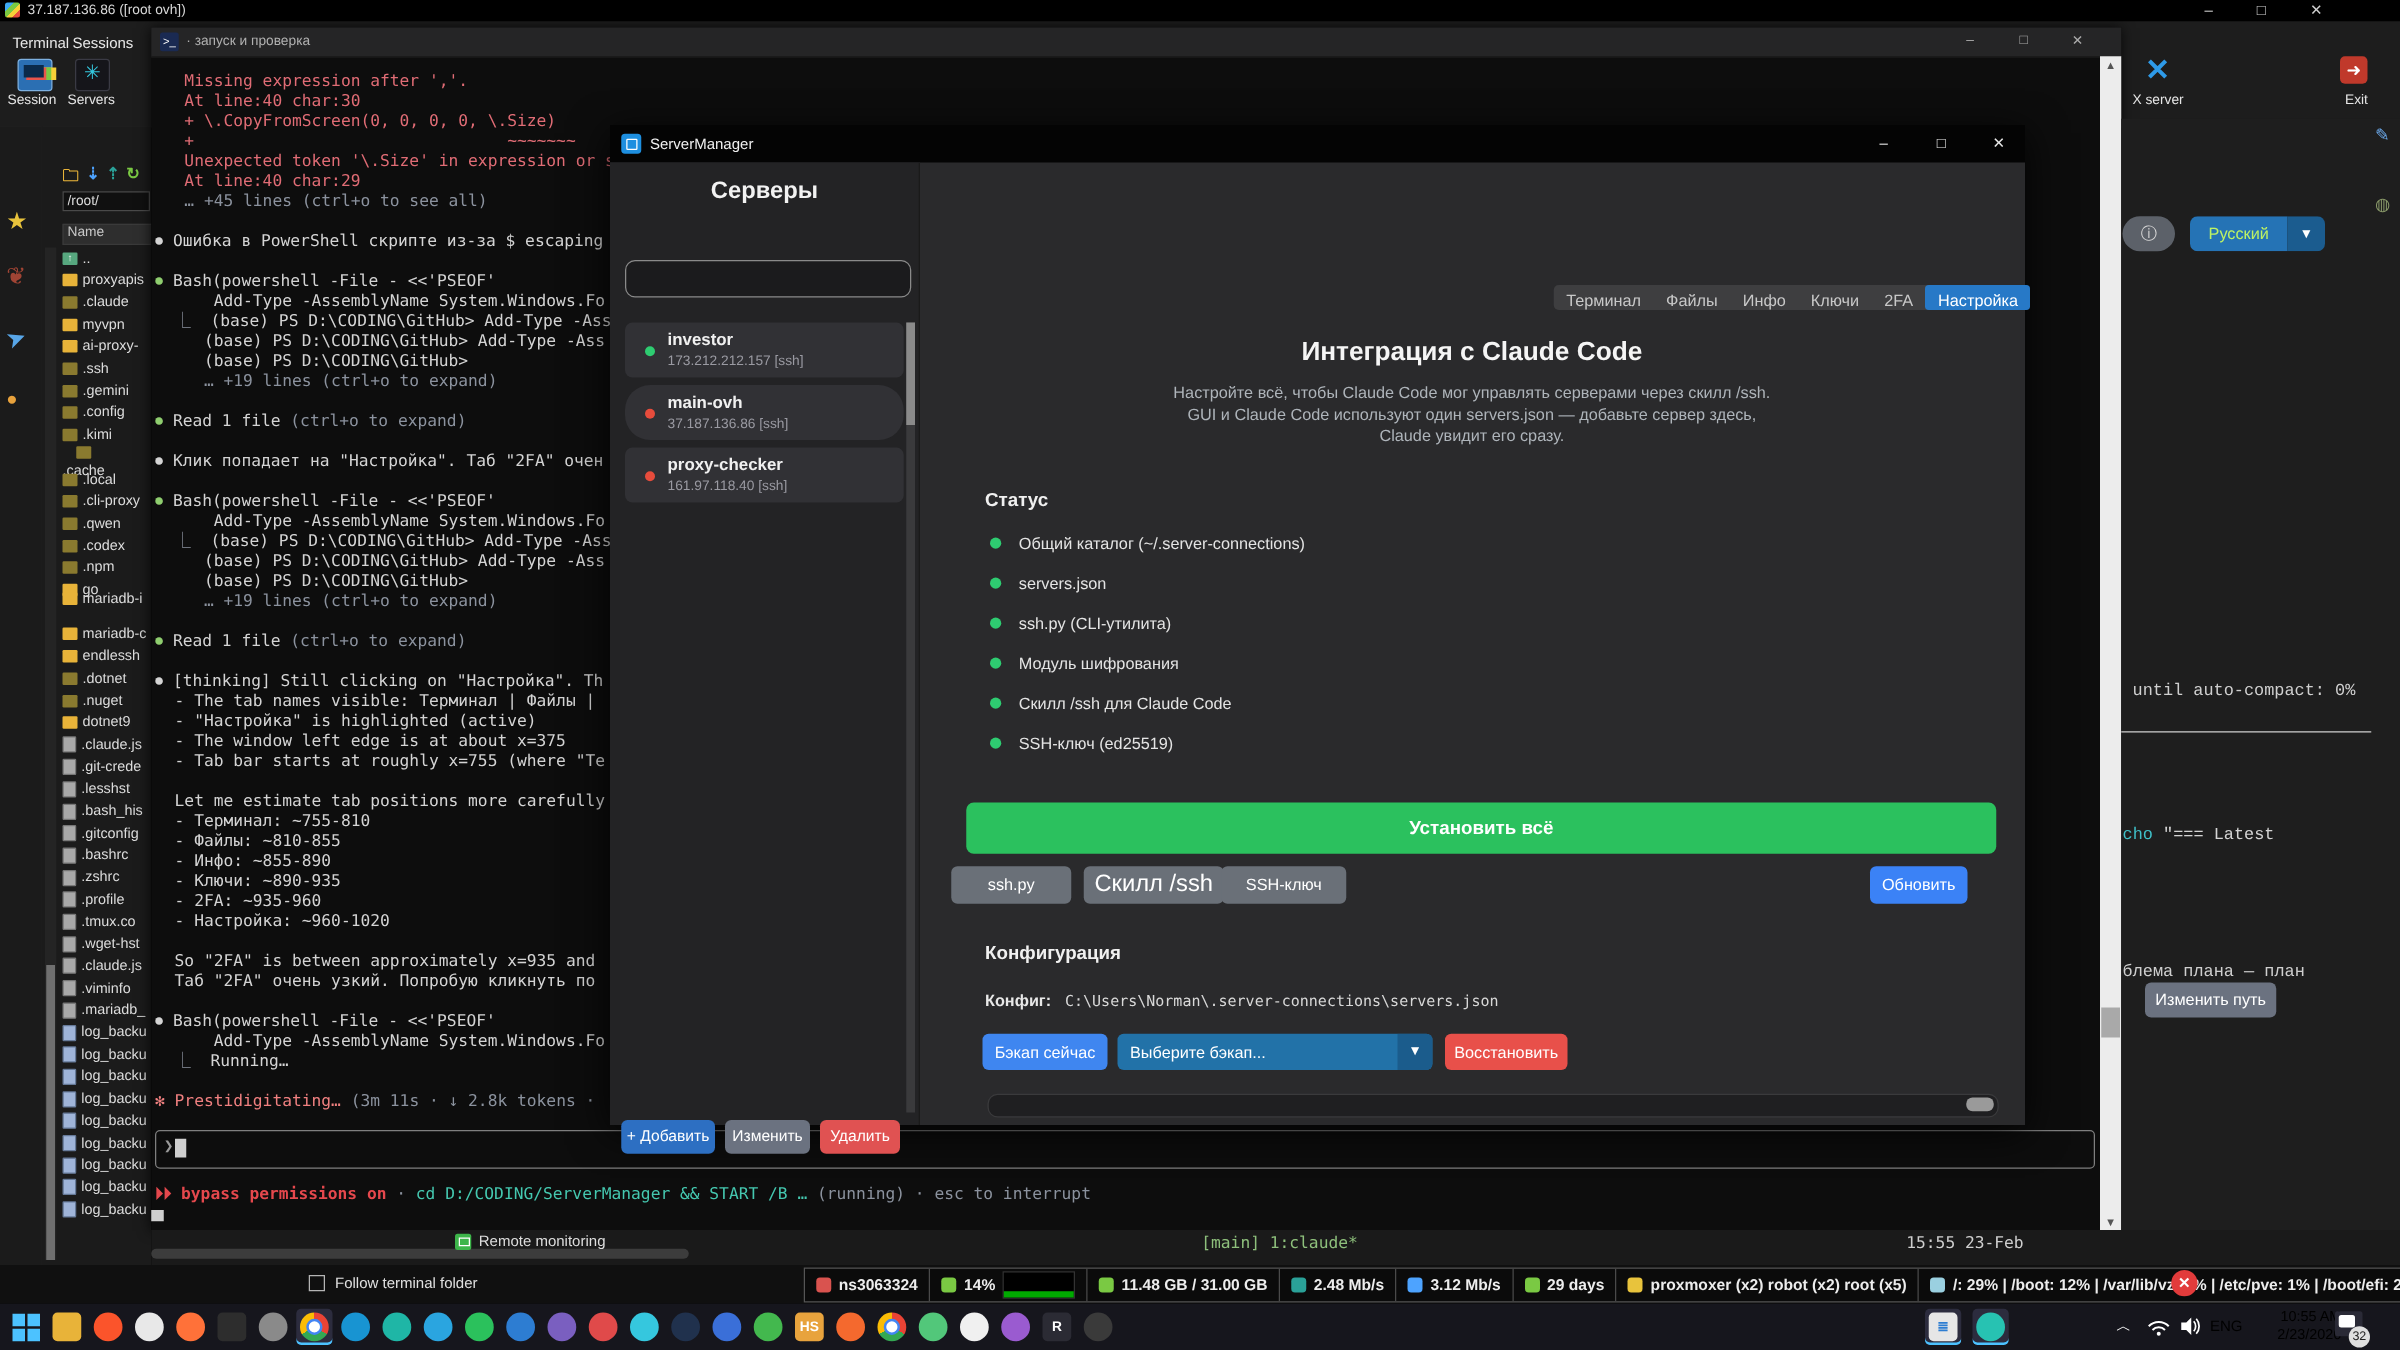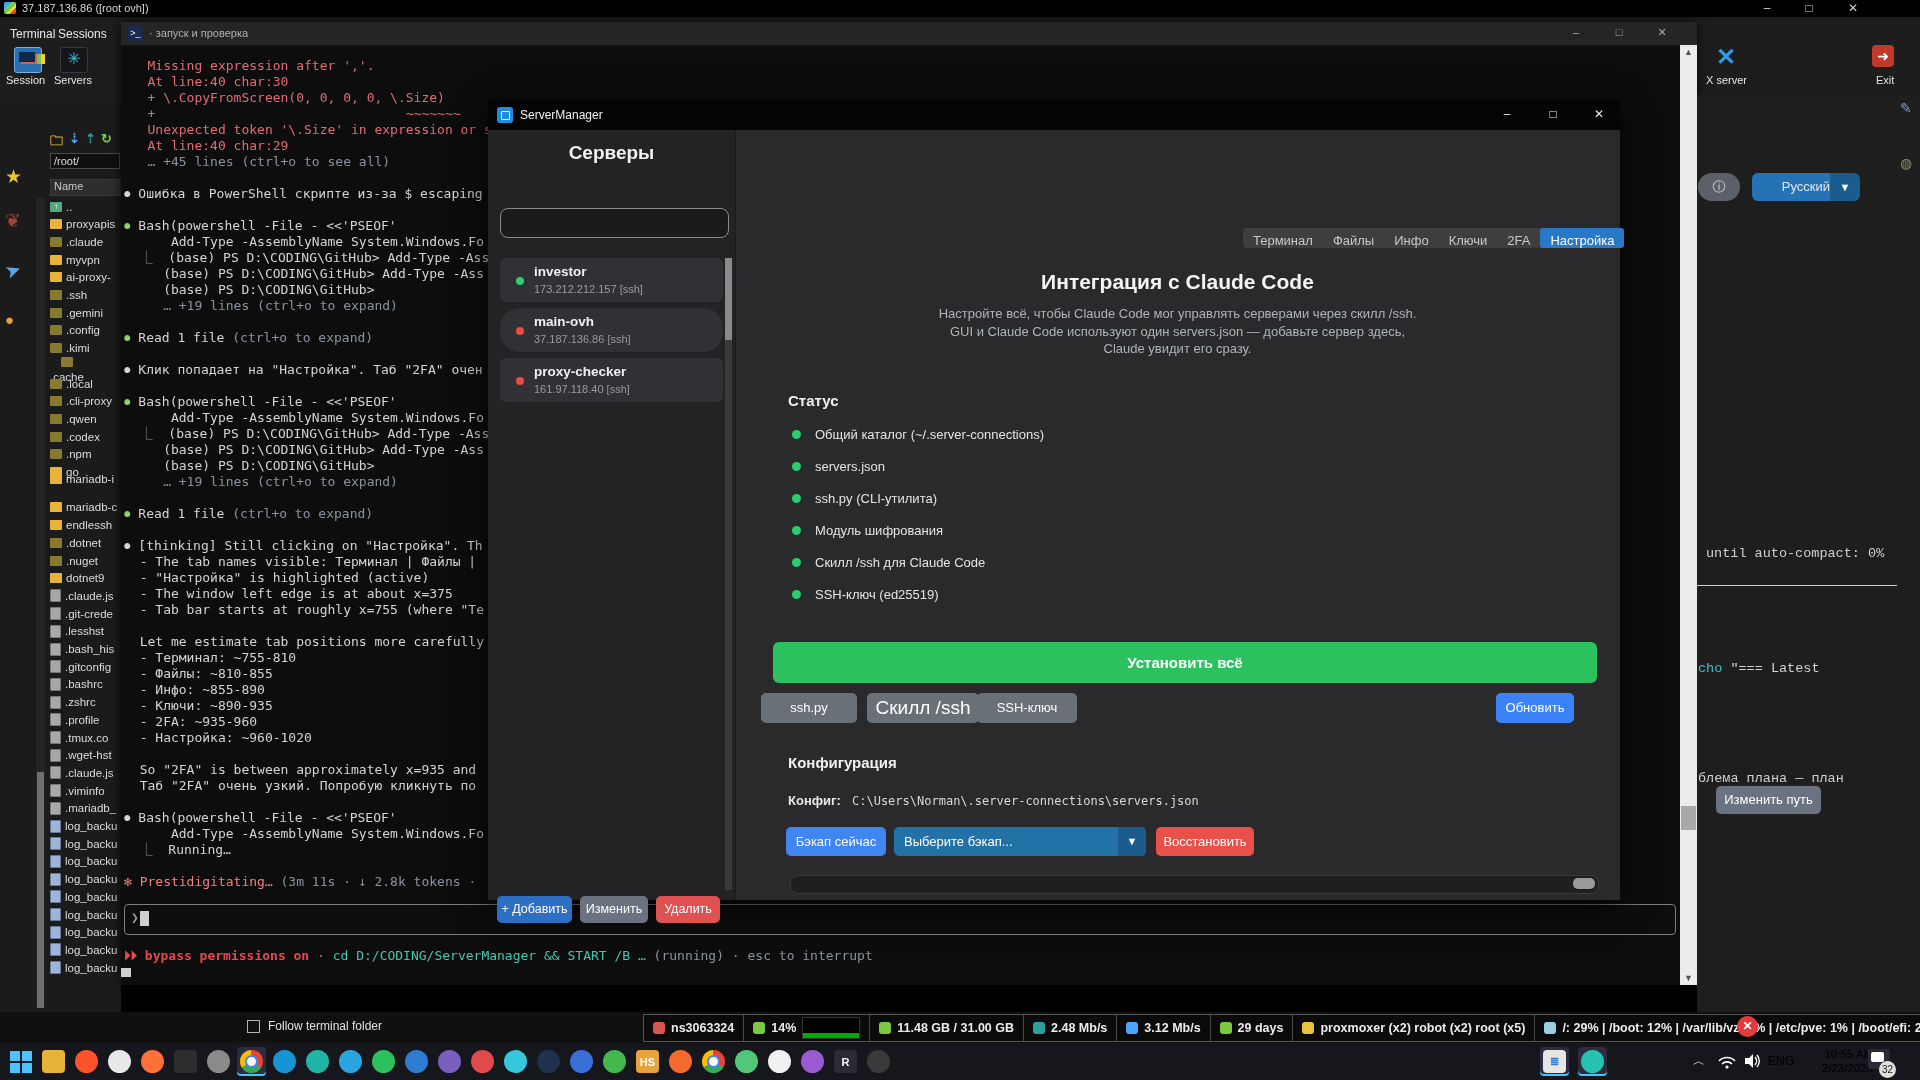--- a/index.html
+++ b/index.html
@@ -82,22 +82,22 @@
   .srv .nm{position:absolute;left:34px;top:6px;color:#f0f0f0;font-size:13.5px;font-weight:bold;}
   .srv .ip{position:absolute;left:34px;top:25px;color:#9a9aa2;font-size:11px;}
   .sm-lscroll{position:absolute;left:237px;top:128px;width:7px;height:632px;background:#3a3a3c;}
   .sm-lscroll .thumb{position:absolute;left:0;top:0;width:7px;height:82px;background:#8a8a8a;}
   .btn{display:inline-block;text-align:center;color:#fff;border-radius:5px;font-size:12.5px;}
   .sm-bbtn{position:absolute;top:766px;height:27px;line-height:27px;}
   .sm-right{position:absolute;left:247px;top:30px;width:885px;height:770px;}
   .info-pill{position:absolute;left:963px;top:43px;width:42px;height:28px;background:#5c6169;border-radius:14px;
      color:#d8d8d8;text-align:center;line-height:28px;font-size:13px;}
   .lang{position:absolute;left:1017px;top:43px;width:108px;height:28px;border-radius:6px;overflow:hidden;}
-  .lang .txt{position:absolute;left:0;top:0;width:78px;height:28px;background:#2573b5;color:#e5e5e5;font-size:13px;
-     text-align:right;line-height:28px;}
+  .lang .txt{position:absolute;left:0;top:0;width:78px;height:28px;background:#2573b5;color:#bef264;font-size:13px;
+     text-align:center;line-height:28px;}
   .lang .chev{position:absolute;left:78px;top:0;width:30px;height:28px;background:#1b5c8f;color:#fff;font-size:11px;
      text-align:center;line-height:28px;}
   .tabs{position:absolute;left:508px;top:98px;height:20px;background:#3e3e40;border-radius:4px;display:flex;}
   .tab{padding:0 10px;line-height:26px;color:#c8c8c8;font-size:13px;white-space:nowrap;}
   .tab.active{background:#2779c7;color:#fff;border-radius:3px;}
   .sm-h1{position:absolute;left:0;top:140px;width:885px;text-align:center;color:#f5f5f5;font-size:21px;font-weight:bold;}
   .sm-sub{position:absolute;left:0;top:175px;width:885px;text-align:center;color:#aeb4ba;font-size:13px;line-height:17.5px;}
   .sm-sec{position:absolute;color:#f0f0f0;font-size:15px;font-weight:bold;}
   .stat{position:absolute;left:57px;height:16px;display:flex;align-items:center;gap:14px;color:#e4e4e4;font-size:13px;}
   .stat .d{width:9px;height:9px;border-radius:50%;background:#2ecc71;flex:0 0 auto;}
@@ -548,20 +548,27 @@
         <span class="t">Выберите бэкап...</span>
         <span class="c">▼</span>
       </div>
       <div class="btn bk" style="left:421px;width:98px;background:#e8504a;font-size:13px">Восстановить</div>
       <div class="sm-track">
           <div class="thumb"></div>
         </div>
     </div>
   </div>
 
+  <div class="abs midbar">
+    <div class="hscroll"></div>
+    <span class="rm-ico"></span>
+    <span class="rm-txt">Remote monitoring</span>
+    <span class="tmux" style="left:840px;color:#8ec07c">[main] 1:claude*</span>
+    <span class="tmux" style="left:1404px;color:#cfcfcf">15:55 23-Feb</span>
+  </div>
 
   <div class="abs statusrow">
     <div class="follow">
       <span class="cb"></span>
       <span>Follow terminal folder</span>
     </div>
     <div class="ribbonbar" id="ribbonbar">
         <div class="rseg">
           <span class="rico" style="width: 12px; height: 12px; border-radius: 3px; background: rgb(217, 83, 79);"></span>
           <span>ns3063324</span>

